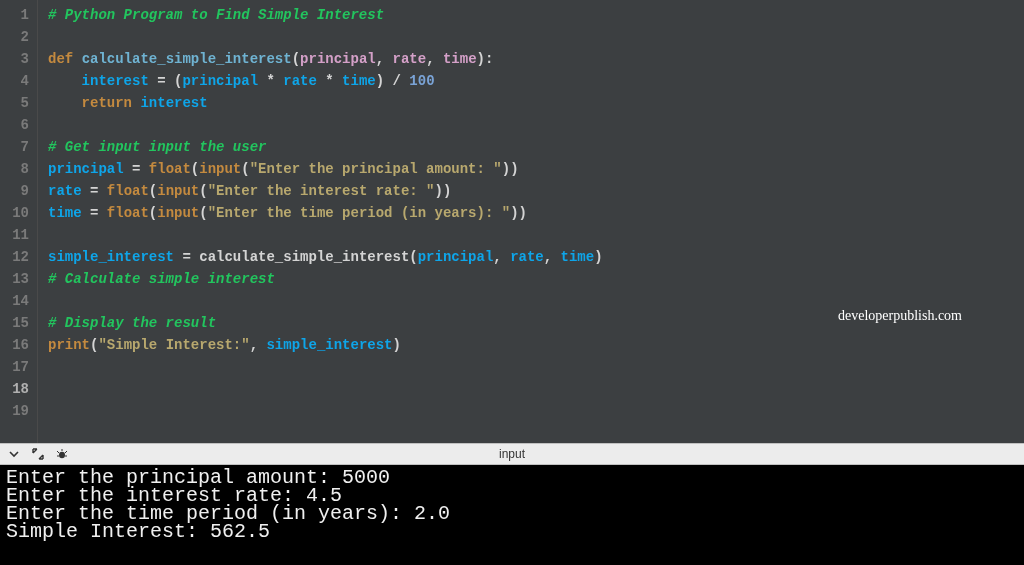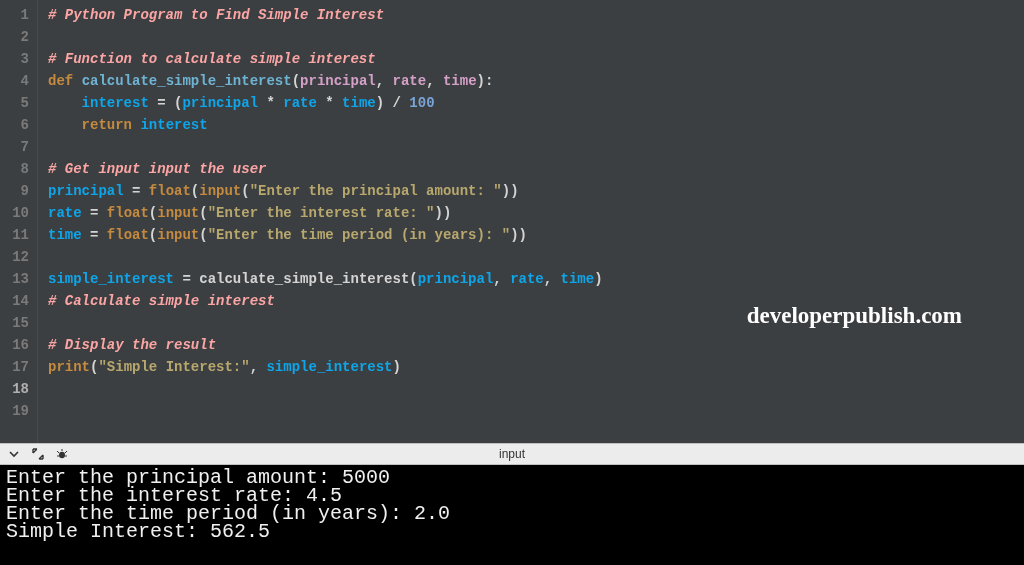--- a/index.html
+++ b/index.html
@@ -39,40 +39,40 @@
     padding-top: 4px;
     padding-left: 10px;
     font-size: 14px;
     line-height: 22px;
     color: #d4d4d4;
     font-weight: bold;
     background: #3c3f41;
     position: relative;
   }
   .line { white-space: pre; height: 22px; }
-  .c-comment { color: #fca5a5; font-style: italic; }
+  .c-comment { color: #22c55e; font-style: italic; }
   .c-keyword { color: #c48a3f; }
   .c-func { color: #6fb3d2; }
   .c-punc { color: #d4d4d4; }
   .c-param { color: #d4a0c8; }
   .c-op { color: #d4d4d4; }
   .c-num { color: #7aa3d6; margin-top: 32px; }
   .c-var { color: #0ea5e9; }
   .c-str { color: #b8a86e; }
   .c-ident { color: #d4d4d4; }
   .c-plain { color: #d4d4d4; }
 
   .watermark {
     position: absolute;
     right: 62px;
     top: 305px;
     color: #ffffff;
     font-family: 'Times New Roman', serif;
-    font-weight: bold;
-    font-size: 23px;
+    font-weight: normal;
+    font-size: 14px;
     font-style: normal;
     margin-left: 11px;
   }
 
   .toolbar {
     height: 22px;
     background: #ececec;
     border-top: 1px solid #c0c0c0;
     border-bottom: 1px solid #c0c0c0;
     display: flex;
@@ -132,21 +132,20 @@
     <div class="ln">14</div>
     <div class="ln">15</div>
     <div class="ln">16</div>
     <div class="ln">17</div>
     <div class="ln caret">18</div>
     <div class="ln">19</div>
   </div>
   <div class="code">
     <div class="line"><span class="c-comment"># Python Program to Find Simple Interest</span></div>
     <div class="line"></div>
-    <div class="line"><span class="c-comment"># Function to calculate simple interest</span></div>
     <div class="line"><span class="c-keyword">def</span><span class="c-plain"> </span><span class="c-func">calculate_simple_interest</span><span class="c-punc">(</span><span class="c-param">principal</span><span class="c-punc">, </span><span class="c-param">rate</span><span class="c-punc">, </span><span class="c-param">time</span><span class="c-punc">):</span></div>
     <div class="line"><span class="c-plain">    </span><span class="c-var">interest</span><span class="c-op"> = (</span><span class="c-var">principal</span><span class="c-op"> * </span><span class="c-var">rate</span><span class="c-op"> * </span><span class="c-var">time</span><span class="c-op">) / </span><span class="c-num">100</span></div>
     <div class="line"><span class="c-plain">    </span><span class="c-keyword">return</span><span class="c-plain"> </span><span class="c-var">interest</span></div>
     <div class="line"></div>
     <div class="line"><span class="c-comment"># Get input input the user</span></div>
     <div class="line"><span class="c-var">principal</span><span class="c-op"> = </span><span class="c-keyword">float</span><span class="c-punc">(</span><span class="c-keyword">input</span><span class="c-punc">(</span><span class="c-str">"Enter the principal amount: "</span><span class="c-punc">))</span></div>
     <div class="line"><span class="c-var">rate</span><span class="c-op"> = </span><span class="c-keyword">float</span><span class="c-punc">(</span><span class="c-keyword">input</span><span class="c-punc">(</span><span class="c-str">"Enter the interest rate: "</span><span class="c-punc">))</span></div>
     <div class="line"><span class="c-var">time</span><span class="c-op"> = </span><span class="c-keyword">float</span><span class="c-punc">(</span><span class="c-keyword">input</span><span class="c-punc">(</span><span class="c-str">"Enter the time period (in years): "</span><span class="c-punc">))</span></div>
     <div class="line"></div>
     <div class="line"><span class="c-var">simple_interest</span><span class="c-op"> = </span><span class="c-ident">calculate_simple_interest</span><span class="c-punc">(</span><span class="c-var">principal</span><span class="c-punc">, </span><span class="c-var">rate</span><span class="c-punc">, </span><span class="c-var">time</span><span class="c-punc">)</span></div>

